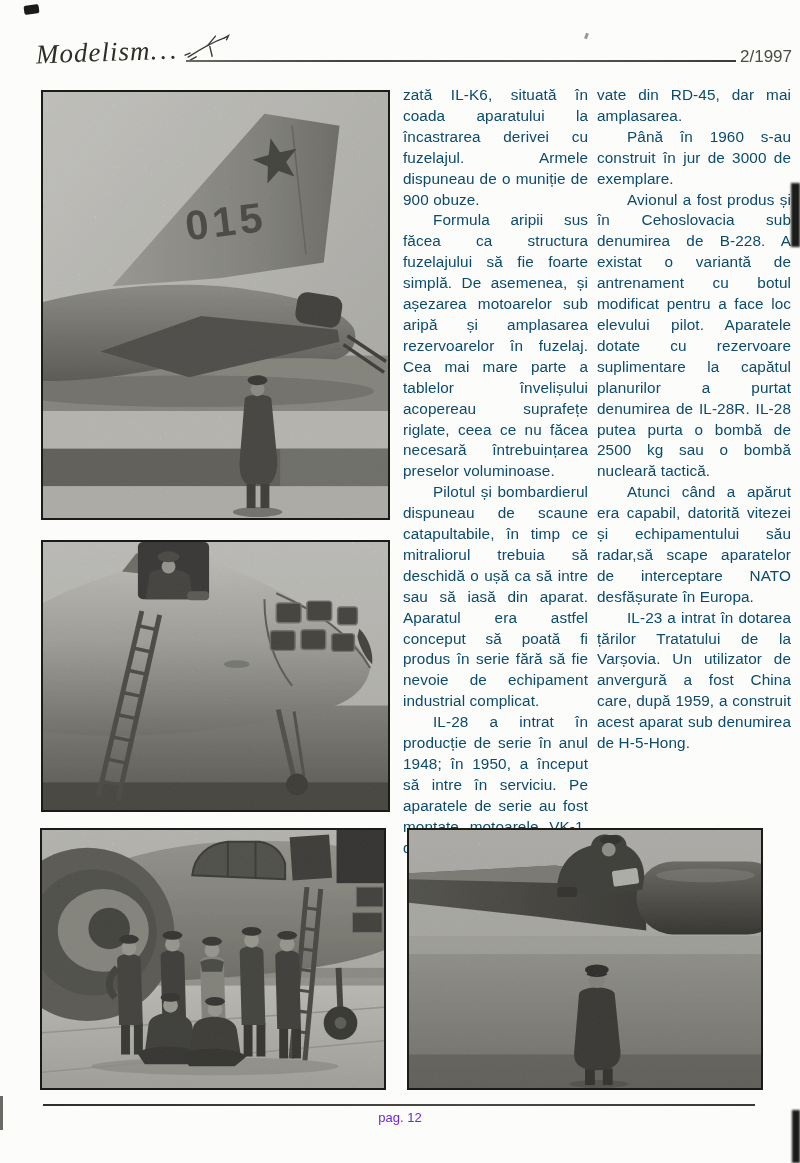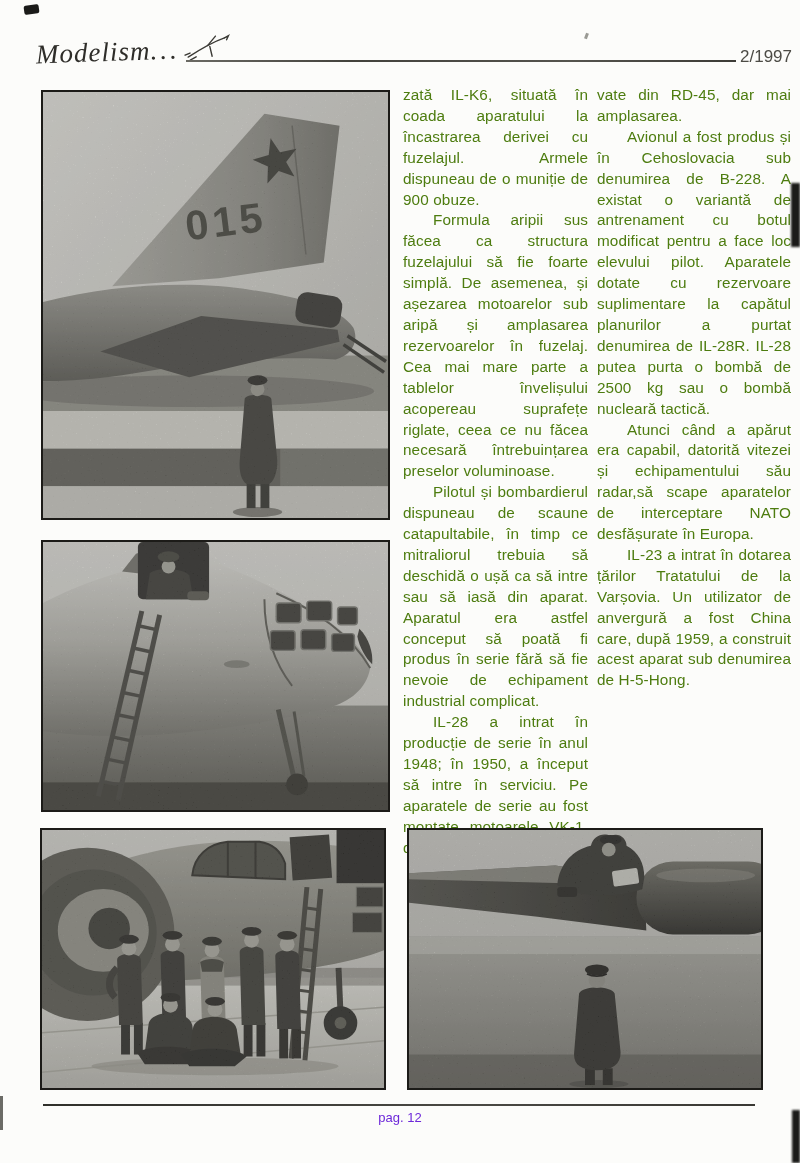--- a/index.html
+++ b/index.html
@@ -17,21 +17,21 @@
   
   figure.photo{position:absolute;margin:0;border:2px solid #1c1b18;box-sizing:border-box;
         background:#c9c8c2;}
   figure.photo svg{display:block;width:100%;height:100%;}
   #photo-tail{left:41px;top:90px;width:349px;height:430px;}
   #photo-nose{left:41px;top:540px;width:349px;height:272px;}
   #photo-crew{left:40px;top:828px;width:346px;height:262px;}
   #photo-wing{left:407px;top:828px;width:356px;height:262px;}
   
   .textcol{position:absolute;top:85px;text-align:justify;font-size:15.3px;line-height:20.9px;
-        letter-spacing:0.1px;color:#4d7c0f;}
+        letter-spacing:0.1px;color:#0c4a6e;}
   #col-mid{left:403px;width:185px;}
   #col-right{left:597px;width:194px;}
   .textcol p{margin:0;}
   .textcol p.indent{text-indent:30px;}
   
   .footer-rule{position:absolute;left:43px;top:1104px;width:712px;height:2px;
         background:linear-gradient(90deg,#30302b,#4a4944 60%,#3a3934);}
   .page-num{position:absolute;left:352px;top:1110px;width:96px;text-align:center;
         font-size:13px;color:#6d28d9;}
   
@@ -190,20 +190,21 @@
 
   <div class="textcol" id="col-mid">
     <p>zată IL-K6, situată în coada aparatului la încastrarea derivei cu fuzelajul. Armele dispuneau de o muniție de 900 obuze.</p>
     <p class="indent">Formula aripii sus făcea ca structura fuzelajului să fie foarte simplă. De asemenea, și așezarea motoarelor sub aripă și amplasarea rezervoarelor în fuzelaj. Cea mai mare parte a tablelor învelișului acopereau suprafețe riglate, ceea ce nu făcea necesară întrebuințarea preselor voluminoase.</p>
     <p class="indent">Pilotul și bombardierul dispuneau de scaune catapultabile, în timp ce mitraliorul trebuia să deschidă o ușă ca să intre sau să iasă din aparat. Aparatul era astfel conceput să poată fi produs în serie fără să fie nevoie de echipament industrial complicat.</p>
     <p class="indent">IL-28 a intrat în producție de serie în anul 1948; în 1950, a început să intre în serviciu. Pe aparatele de serie au fost montate motoarele VK-1, deri-</p>
   </div>
 
   <div class="textcol" id="col-right">
     <p>vate din RD-45, dar mai amplasarea.</p>
+    <p class="indent">Până în 1960 s-au construit în jur de 3000 de exemplare.</p>
     <p class="indent">Avionul a fost produs și în Cehoslovacia sub denumirea de B-228. A existat o variantă de antrenament cu botul modificat pentru a face loc elevului pilot. Aparatele dotate cu rezervoare suplimentare la capătul planurilor a purtat denumirea de IL-28R. IL-28 putea purta o bombă de 2500 kg sau o bombă nucleară tactică.</p>
     <p class="indent">Atunci când a apărut era capabil, datorită vitezei și echipamentului său radar,să scape aparatelor de interceptare NATO desfășurate în Europa.</p>
     <p class="indent">IL-23 a intrat în dotarea țărilor Tratatului de la Varșovia. Un utilizator de anvergură a fost China care, după 1959, a construit acest aparat sub denumirea de H-5-Hong.</p>
   </div>
 
   <figure class="photo" id="photo-crew" aria-label="Seven crewmen posing in front of an IL-28 nose and engine nacelle">
     <svg viewBox="0 0 346 262" preserveAspectRatio="none">
       <defs>
         <linearGradient id="p3sky" x1="0" y1="0" x2="0" y2="1">
           <stop offset="0" stop-color="#d2d1cb"></stop>

